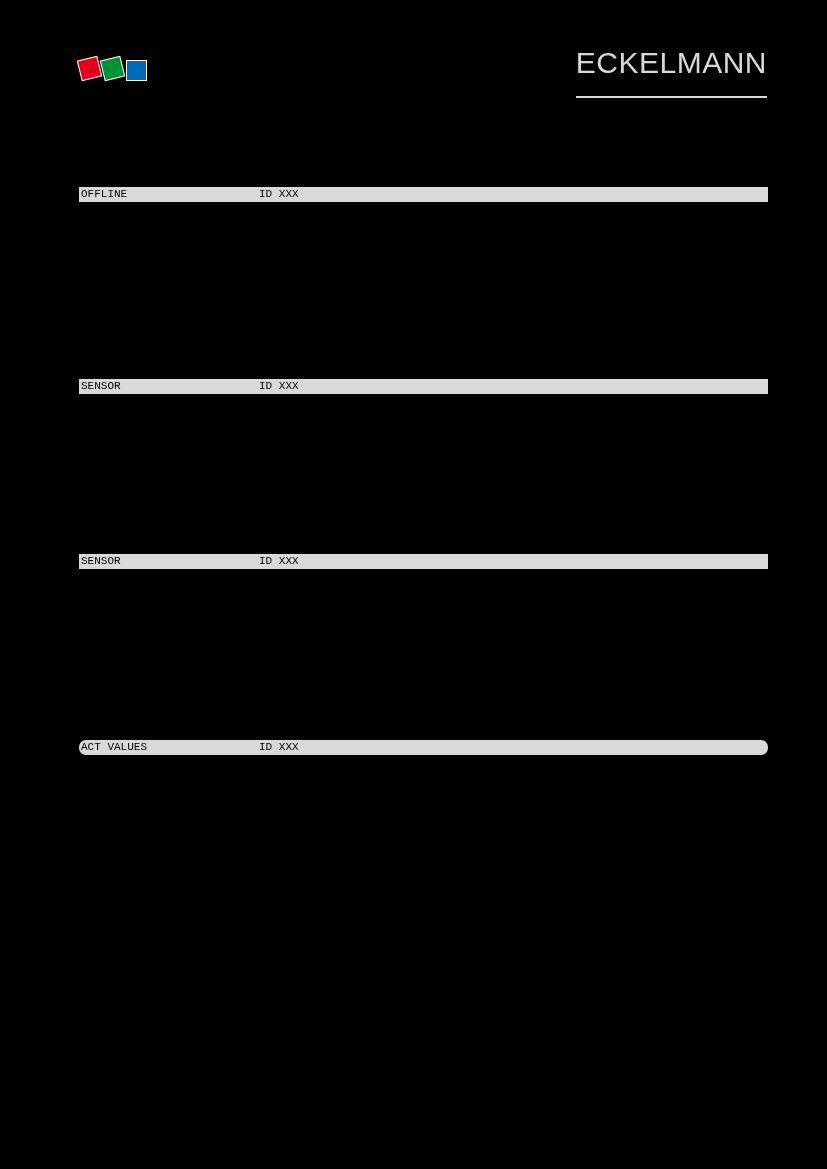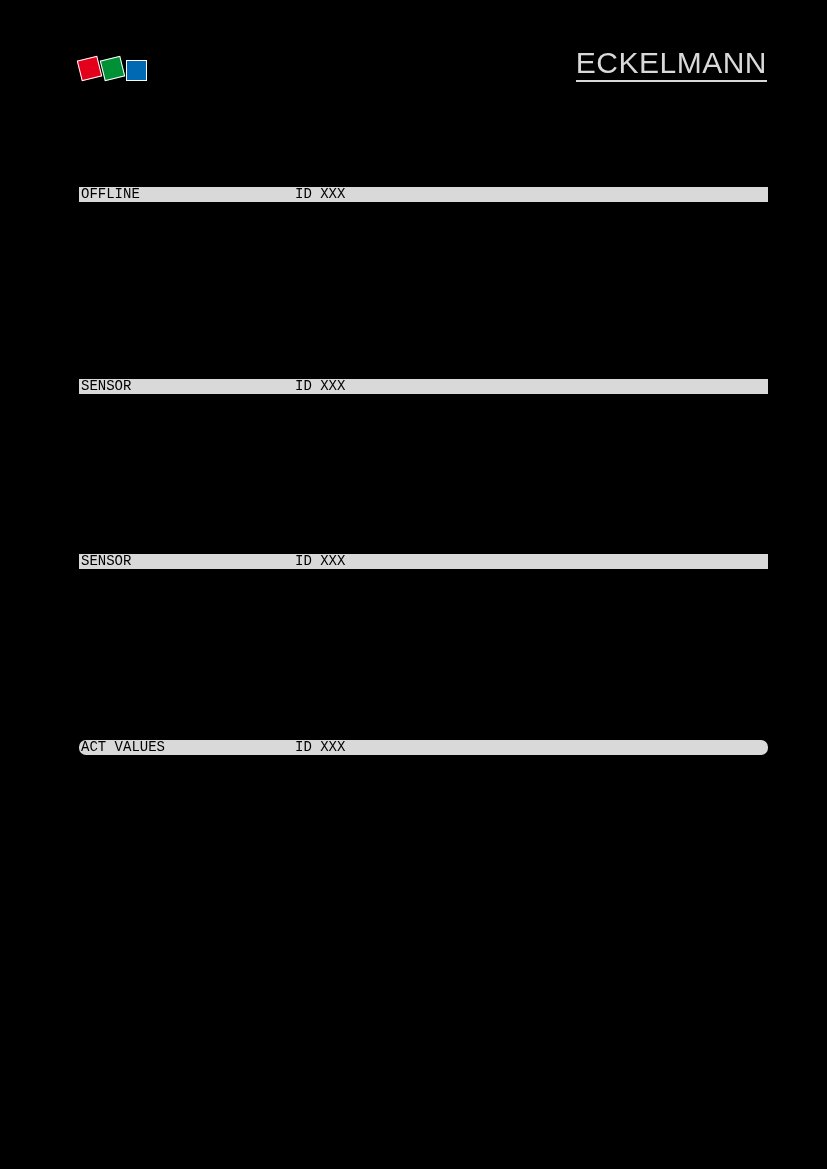--- a/index.html
+++ b/index.html
@@ -66,48 +66,47 @@
 
   .brand {
     position: absolute;
     right: 60px;
     top: 48px;
     font-family: "Liberation Sans", sans-serif;
     font-size: 30px;
     letter-spacing: 0.5px;
     color: #d9d9d9;
     border-bottom: 2px solid #d9d9d9;
-    padding-bottom: 2px;
+    padding-bottom: 18px;
     line-height: 30px;
     font-weight: 400;
   }
 
   
   .section-bar {
     position: absolute;
     left: 79px;
     width: 689px;
     height: 15px;
     background: #d9d9d9;
     color: #000000;
     font-family: "Liberation Mono", monospace;
-    font-size: 14px;
+    font-size: 11px;
     line-height: 15px;
     white-space: nowrap;
   }
   .section-bar .title {
     position: absolute;
     left: 2px;
     top: 0;
   }
   .section-bar .id {
     position: absolute;
     left: 180px;
     top: 0;
-    margin-left: 36px;
   }
 </style>
 </head>
 <body>
 
 <div class="page">
 
   <div class="header">
 
     <div class="logo-mark">

